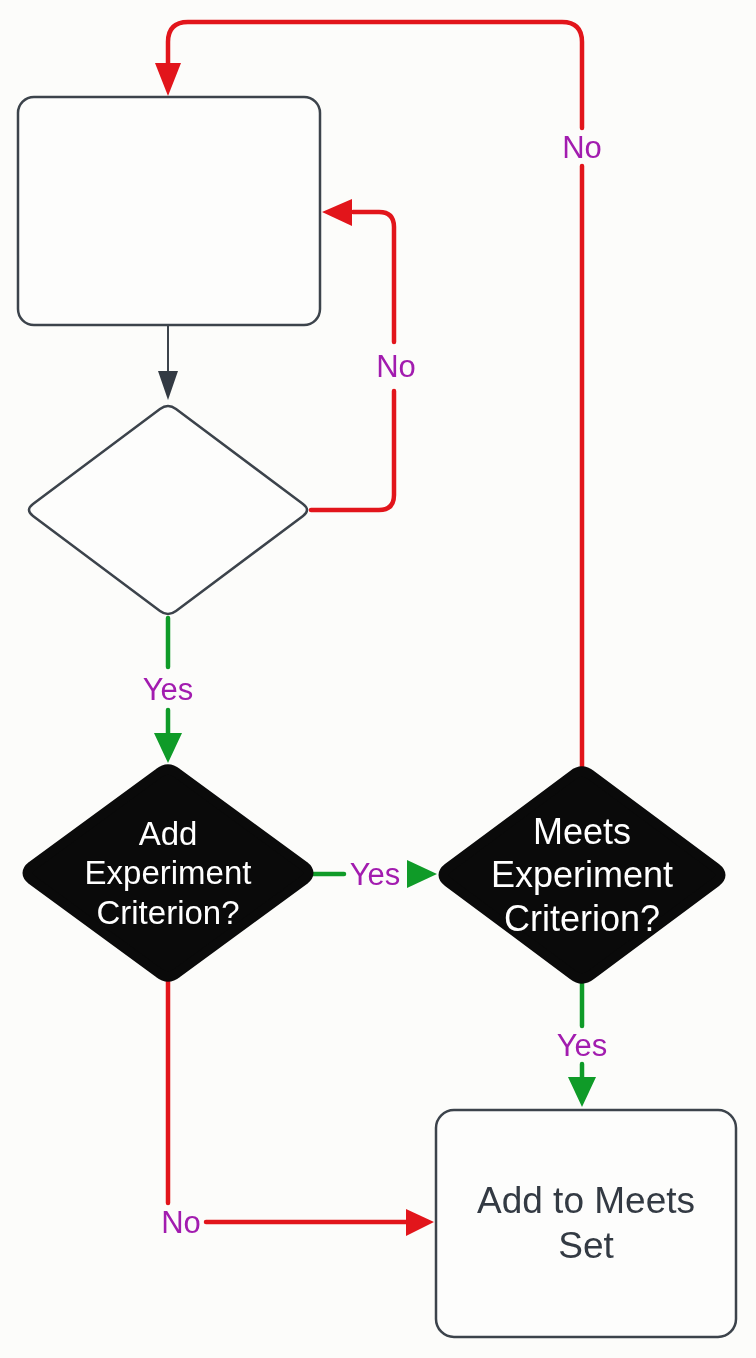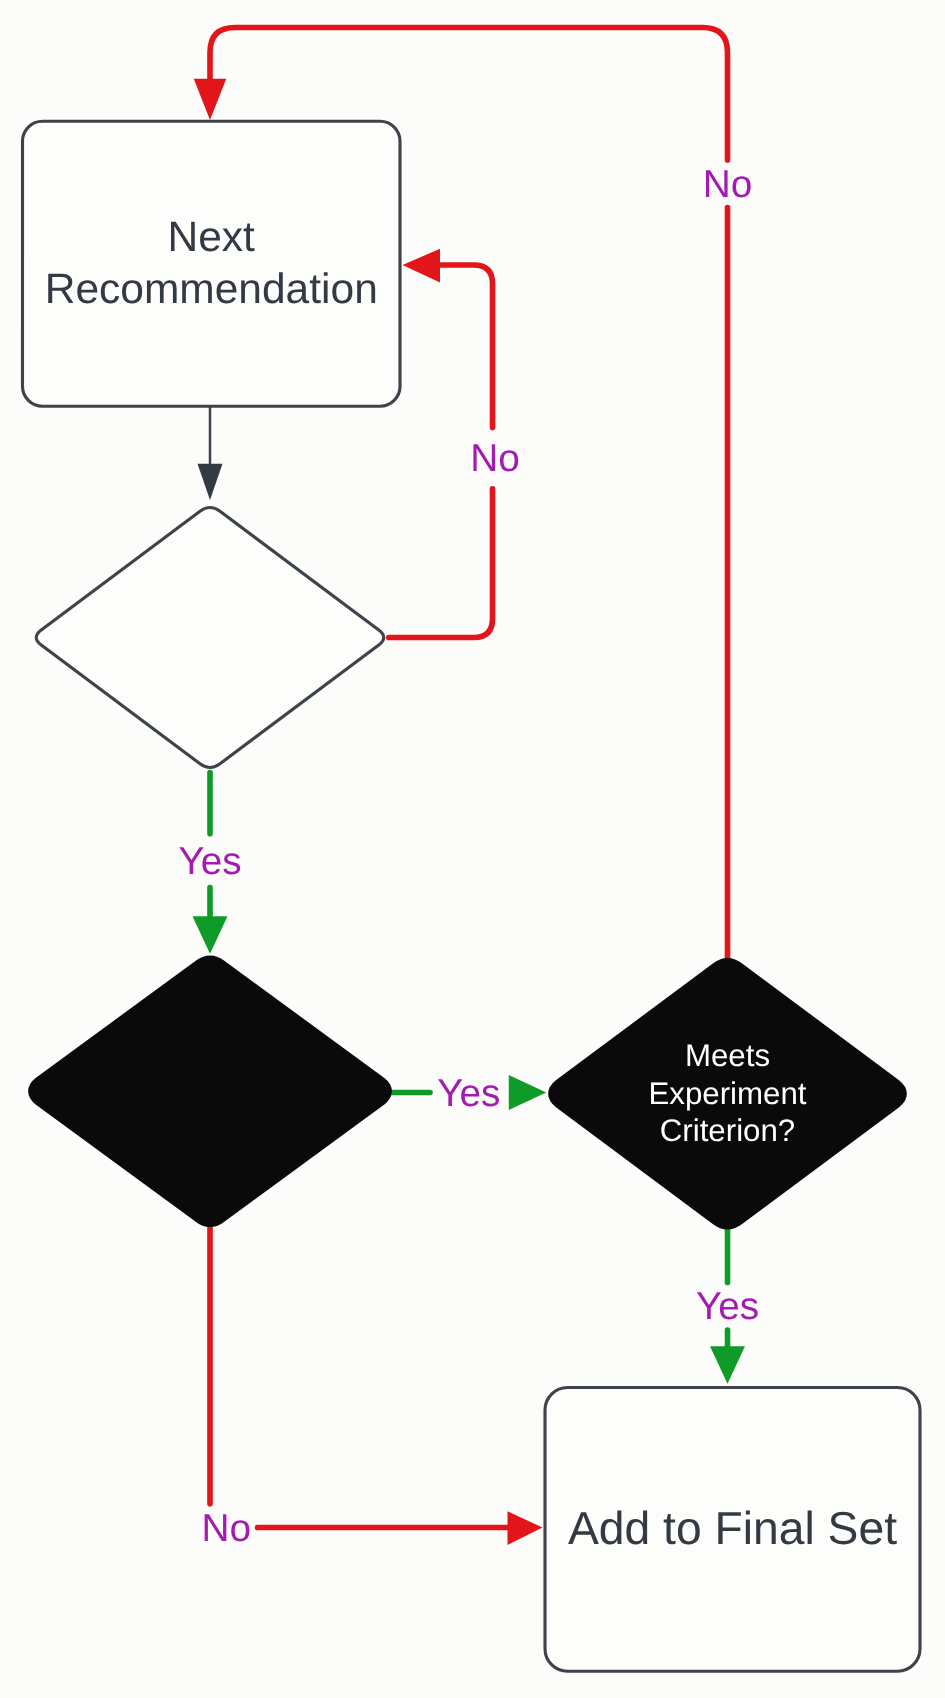--- a/index.html
+++ b/index.html
@@ -54,21 +54,21 @@
     align-items: center;
     justify-content: center;
     text-align: center;
     color: #333a43;
     line-height: 1.2;
   }
   .node-label.light { color: #ffffff; }
   .nl-next   { left: 18px;  top: 97px;   width: 302px; height: 228px; font-size: 34px; }
   .nl-basic  { left: 43px;  top: 403px;  width: 250px; height: 214px; font-size: 33px; }
   .nl-addexp { left: 68px;  top: 766px;  width: 200px; height: 214px; font-size: 33px; }
-  .nl-meetexp{ left: 482px; top: 768px;  width: 200px; height: 214px; font-size: 25px; }
+  .nl-meetexp{ left: 482px; top: 768px;  width: 200px; height: 214px; font-size: 36px; }
   .nl-final  { left: 454px; top: 1110px; width: 264px; height: 227px; font-size: 37px; }
   
   .edge-label {
     position: absolute;
     transform: translate(-50%, -50%);
     font-size: 31px;
     line-height: 1;
     color: #a21caf;
     white-space: nowrap;
   }
@@ -130,27 +130,27 @@
 
     <path class="diamond-light" d="M176 409 L303 504 Q311 510 303 516 L176 611 Q168 617 160 611 L33 516 Q25 510 33 504 L160 409 Q168 403 176 409 Z" stroke="#3c434b"></path>
 
     <path class="diamond-dark" d="M177 773 L304 866 Q313 873 304 880 L177 973 Q168 980 159 973 L32 880 Q23 873 32 866 L159 773 Q168 766 177 773 Z" fill="#0a0a0a"></path>
 
     <path class="diamond-dark" d="M591 775 L716 868 Q725 875 716 882 L591 975 Q582 982 573 975 L448 882 Q439 875 448 868 L573 775 Q582 768 591 775 Z" fill="#0a0a0a"></path>
 
     <rect class="node-box" x="436" y="1110" width="300" height="227" rx="18" stroke="#3c434b"></rect>
   </svg>
 
-  <div class="node-label nl-next">Next Recommendation</div>
 
 
+  <div class="node-label light nl-addexp">Add Experiment Criterion?</div>
 
   <div class="node-label light nl-meetexp">Meets Experiment Criterion?</div>
 
-  <div class="node-label nl-final">Add to Final Set</div>
+  <div class="node-label nl-final">Add to Meets Set</div>
 
   <div class="edge-label el-no-top">No</div>
 
   <div class="edge-label el-no-mid">No</div>
 
   <div class="edge-label el-yes-basic">Yes</div>
 
   <div class="edge-label el-yes-add">Yes</div>
 
   <div class="edge-label el-yes-meet">Yes</div>

